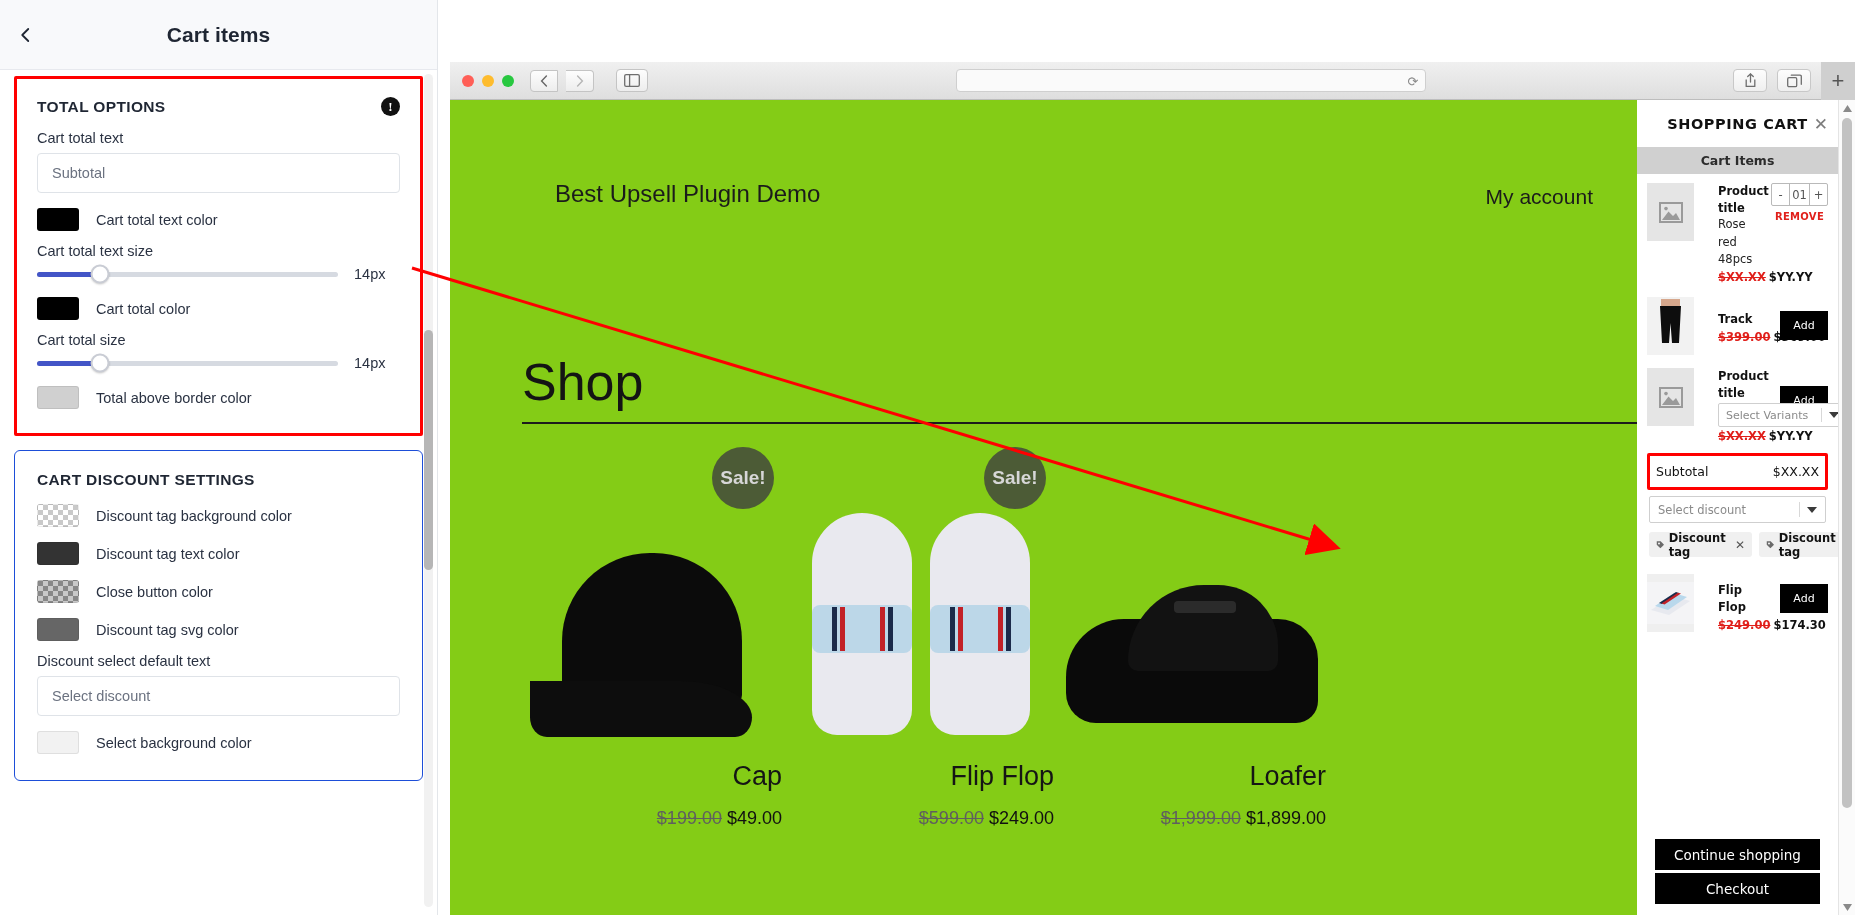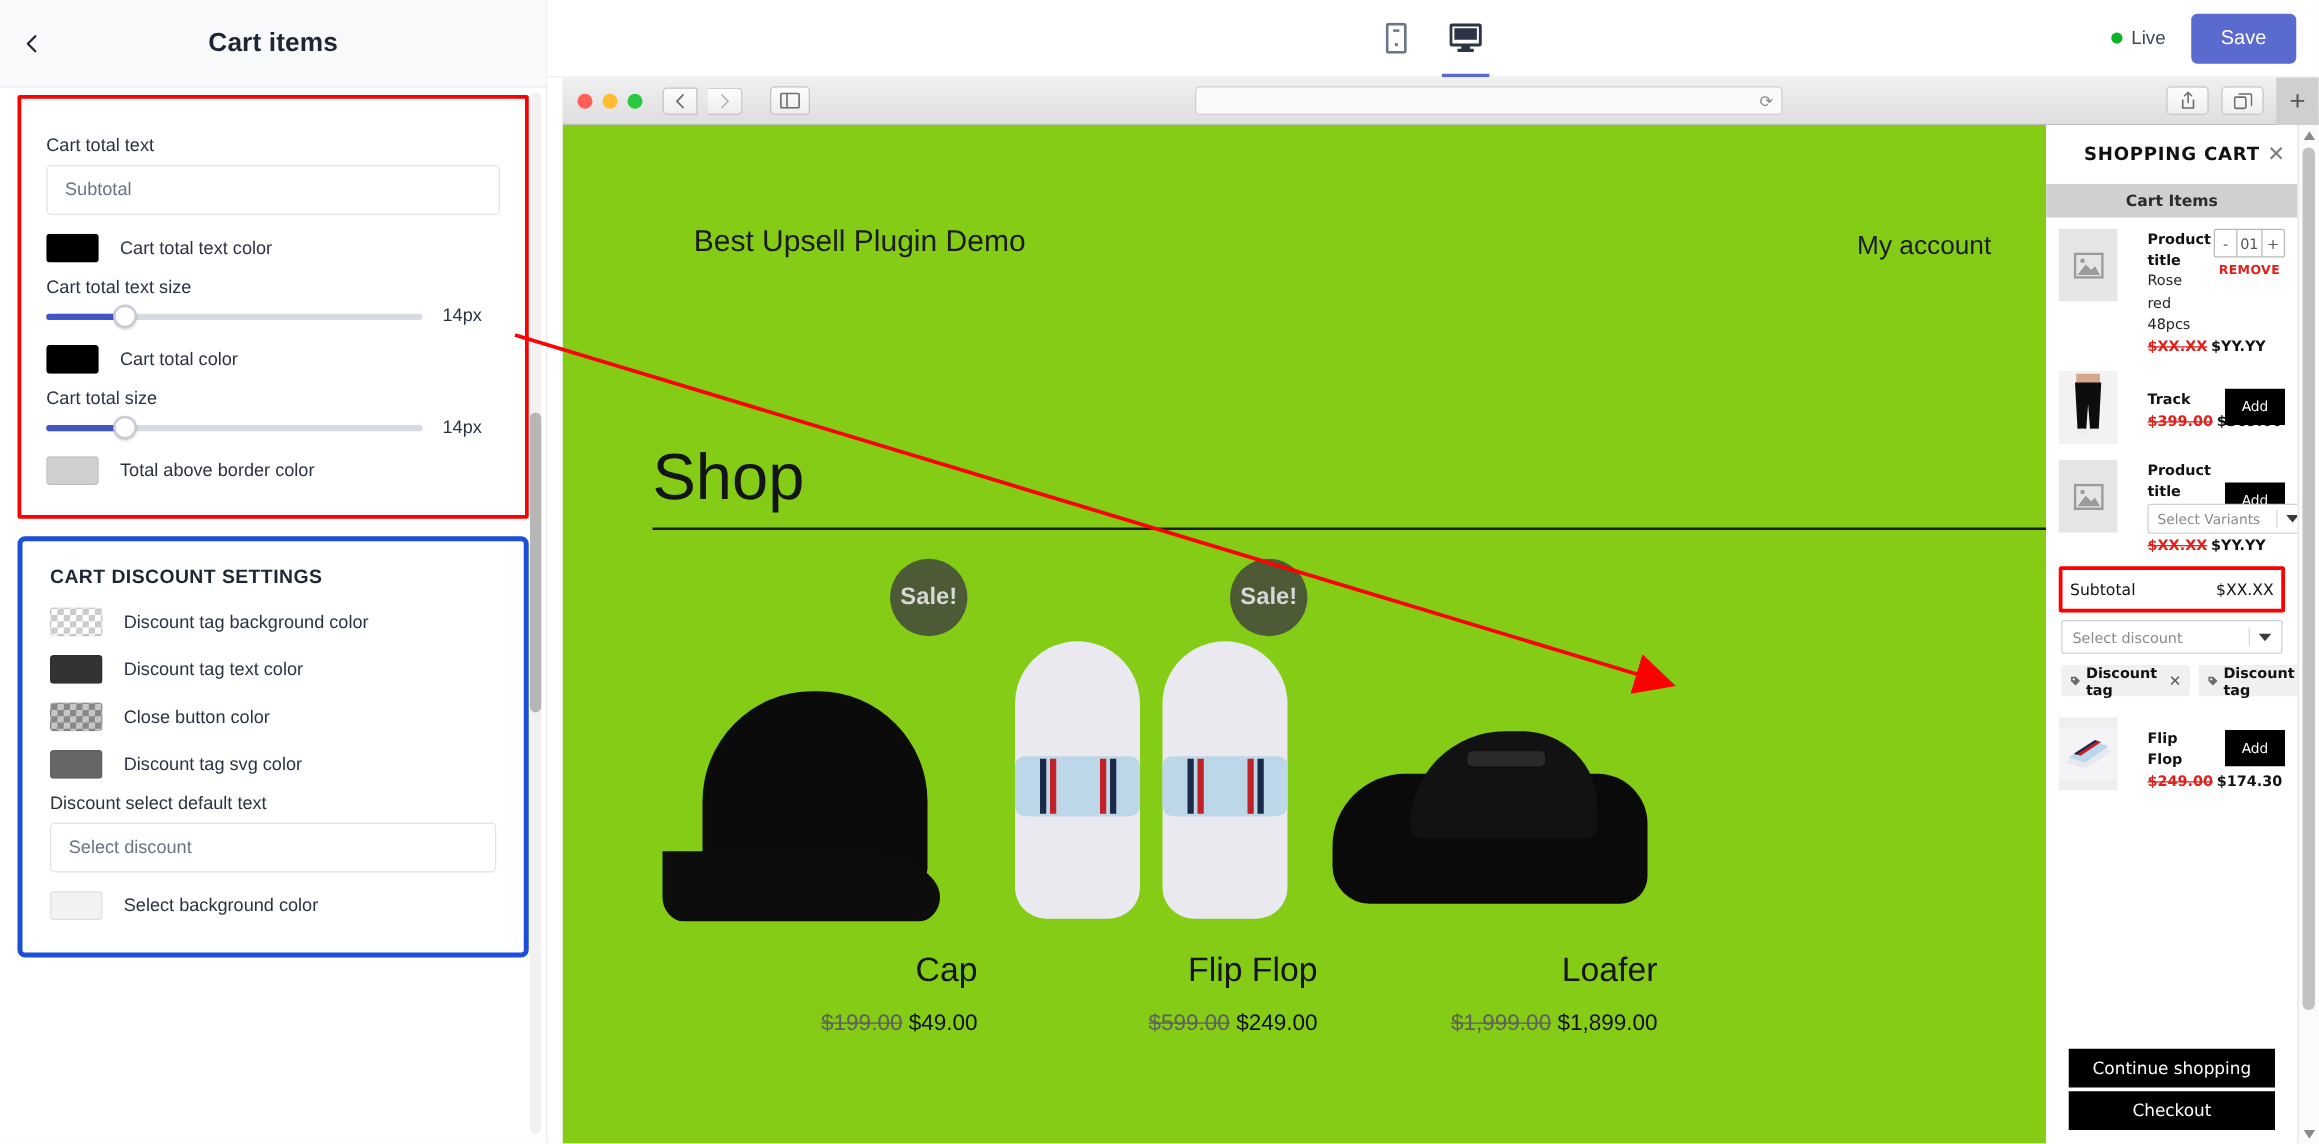--- a/index.html
+++ b/index.html
@@ -36,21 +36,21 @@
   .sb-track {
     position: absolute; right: 4px; top: 74px; width: 9px; bottom: 8px;
     background: #f1f1f1; border-radius: 5px;
   }
   .sb-thumb {
     position: absolute; right: 4px; top: 330px; width: 9px; height: 240px;
     background: #b6b6b6; border-radius: 5px; cursor: pointer;
   }
 
   .card {
-    background: #fff; border: 4px solid #1d4ed8; border-radius: 6px;
+    background: #fff; border: 1px solid #1d4ed8; border-radius: 6px;
     margin-top: 6px; padding: 20px 22px 22px;
   }
   .card.highlight {
     border: 3px solid #ff0000; border-radius: 2px; padding: 18px 20px 20px;
   }
   .card-head {
     display: flex; align-items: center; justify-content: space-between;
     margin-bottom: 14px;
   }
   .card-title {
@@ -407,20 +407,24 @@
         <svg width="18" height="18" viewBox="0 0 24 24" fill="none">
           <path d="M15 4 L7 12 L15 20" stroke="#1f2633" stroke-width="2.4" stroke-linecap="round" stroke-linejoin="round"></path>
         </svg>
       </div>
       <div class="sb-title">Cart items</div>
     </div>
 
     <div class="sb-scroll">
 
       <section class="card highlight">
+        <div class="card-head">
+          <div class="card-title">TOTAL OPTIONS</div>
+          <div class="info-dot">!</div>
+        </div>
 
         <div class="field-label">Cart total text</div>
         <input class="text-input" type="text" placeholder="Subtotal" style="">
 
         <div class="swatch-row">
           <div class="swatch" style="background:#000"></div>
           <div class="swatch-label">Cart total text color</div>
         </div>
 
         <div class="field-label">Cart total text size</div>
@@ -484,46 +488,20 @@
         </div>
       </section>
     </div>
 
     <div class="sb-track"></div>
     <div class="sb-thumb"></div>
   </aside>
 
   <div class="main">
 
-    <div class="topbar">
-      <div class="device-toggle">
-        <div class="dev-btn">
-          <svg width="17" height="25" viewBox="0 0 17 25">
-            <rect x="1.2" y="1.2" width="14.6" height="22.6" rx="1.5" fill="none" stroke="#6b7787" stroke-width="2.2"></rect>
-            <rect x="6" y="5.5" width="5" height="2" fill="#6b7787"></rect>
-            <rect x="7.4" y="16.5" width="2.4" height="2.4" fill="#6b7787"></rect>
-          </svg>
-        </div>
-        <div class="dev-btn active">
-          <svg width="26" height="25" viewBox="0 0 26 25">
-            <rect x="1.2" y="2" width="23.6" height="16" rx="1" fill="none" stroke="#2b3545" stroke-width="2.4"></rect>
-            <rect x="4" y="4.6" width="18" height="9.2" fill="#2b3545"></rect>
-            <rect x="9.5" y="18.5" width="7" height="3" fill="#2b3545"></rect>
-            <rect x="6.5" y="21" width="13" height="2.6" fill="#2b3545"></rect>
-          </svg>
-        </div>
-      </div>
-      <div class="topbar-right">
-        <div class="live-badge">
-          <span class="live-dot"></span>
-          <span>Live</span>
-        </div>
-        <button class="save-btn">Save</button>
-      </div>
-    </div>
 
     <div class="browser">
       <div class="browser-chrome">
         <div class="traffic">
           <span class="tl r"></span>
           <span class="tl y"></span>
           <span class="tl g"></span>
         </div>
         <div class="navbtn joinl">
           <svg width="8" height="12" viewBox="0 0 8 12">

